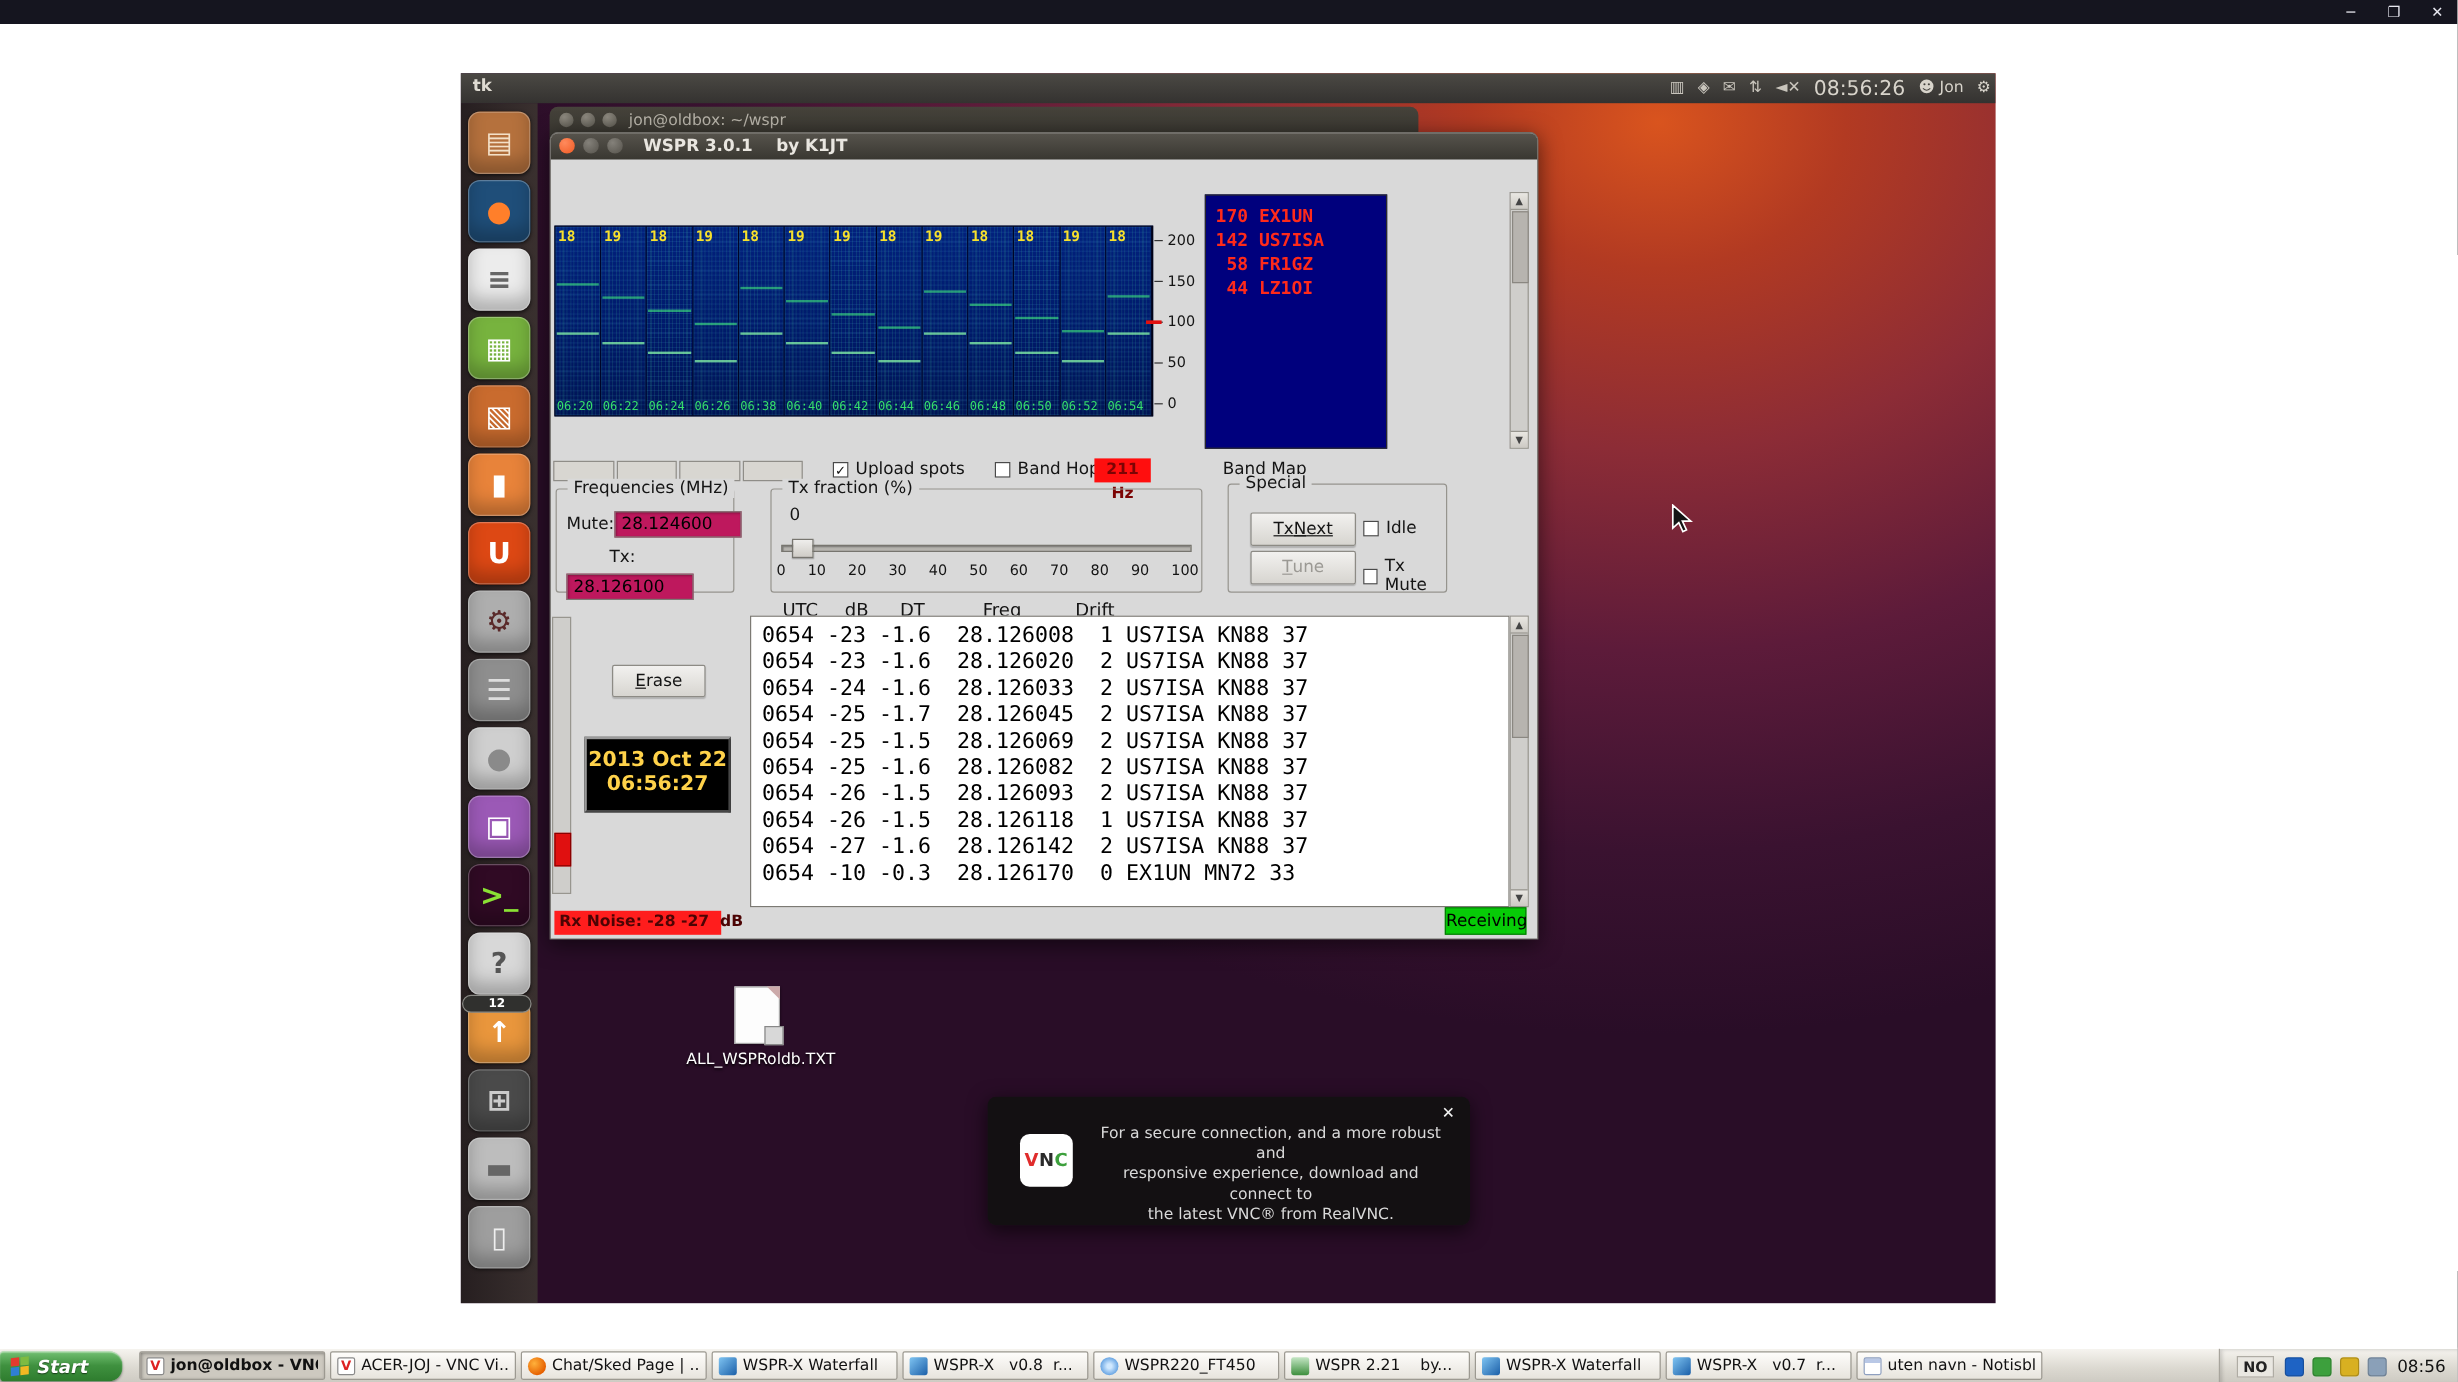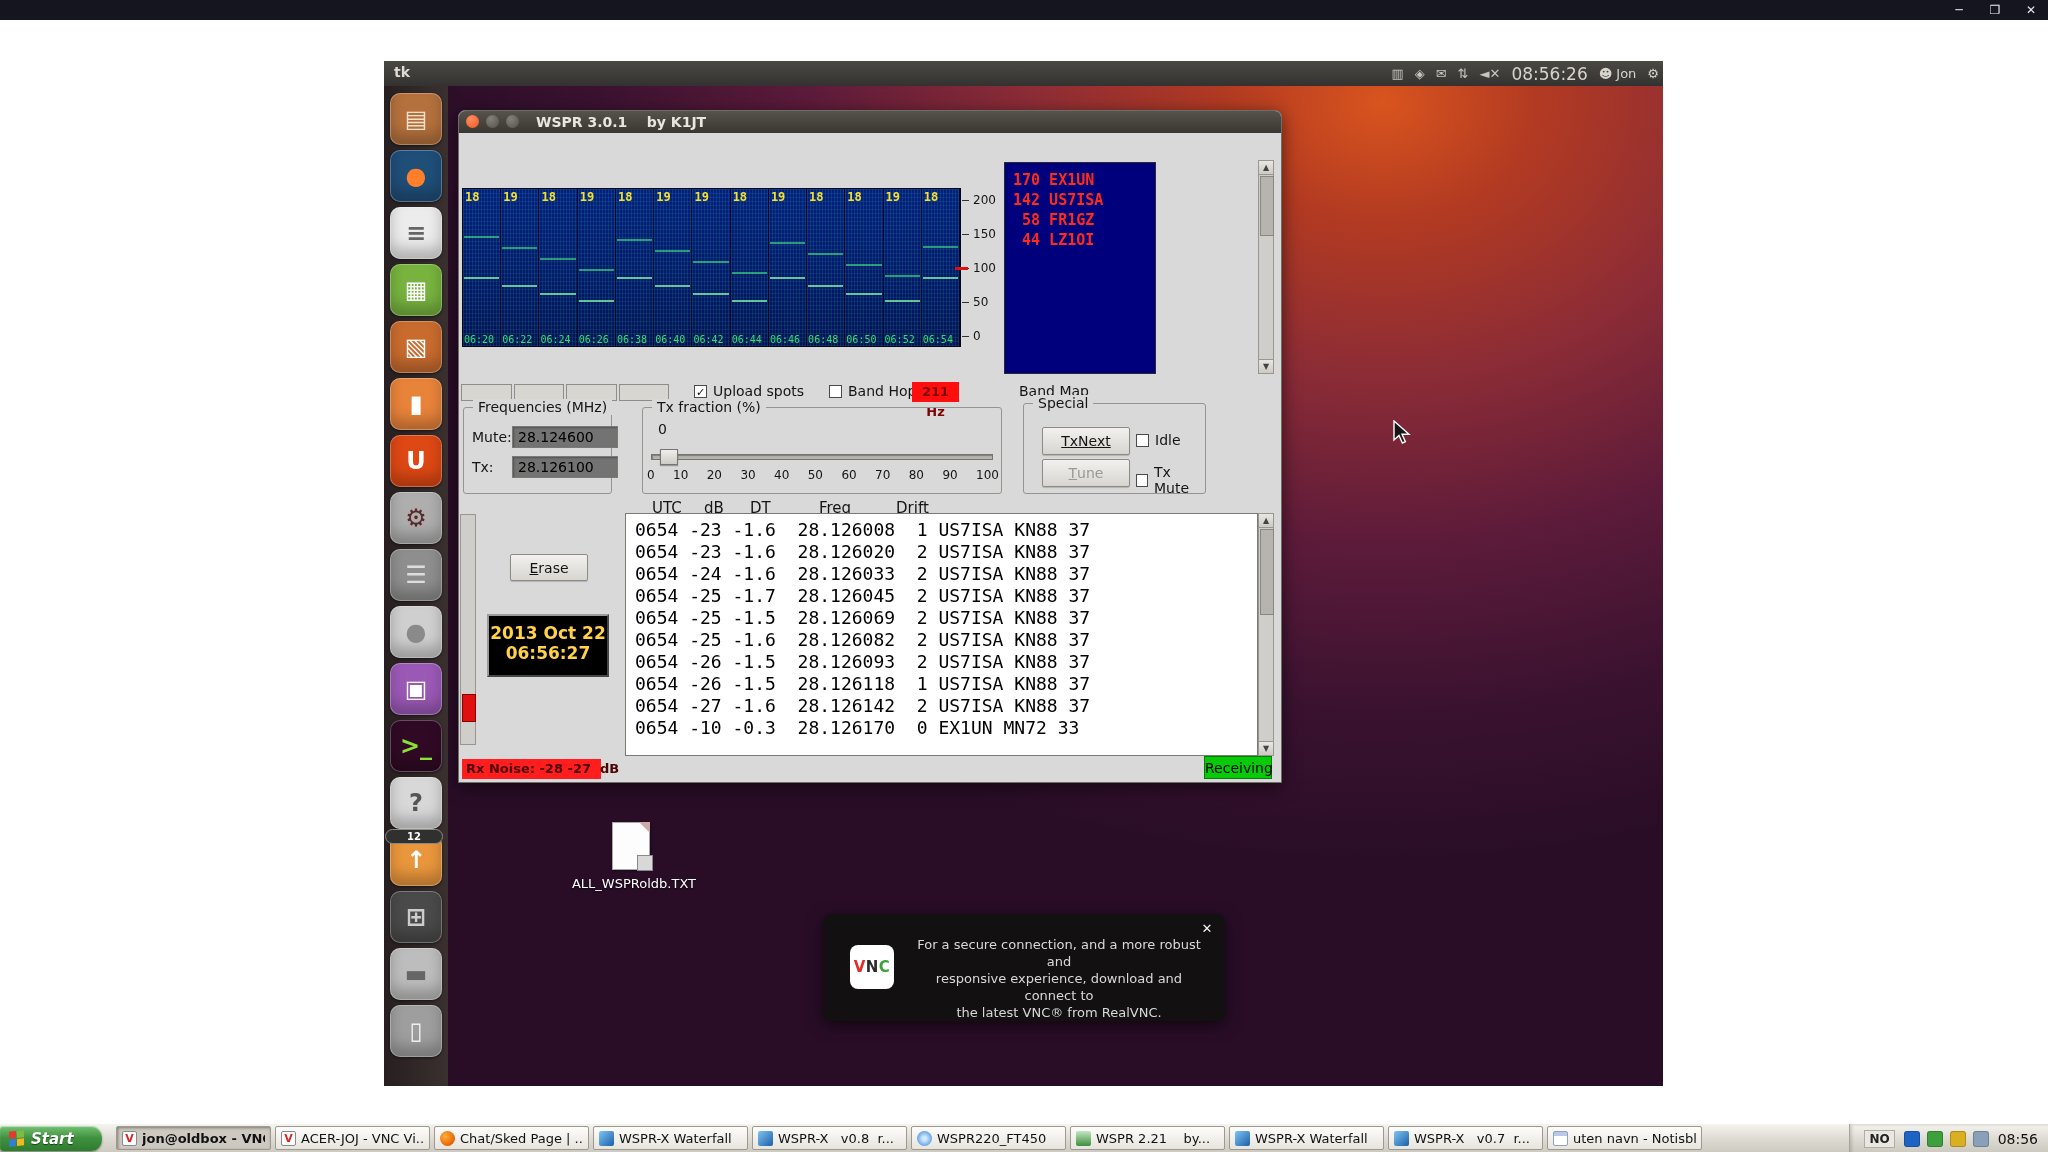--- a/index.html
+++ b/index.html
@@ -96,21 +96,21 @@
     line-height:13px;text-align:center;color:#111;box-sizing:border-box;}
   .freq-offset{position:absolute;left:453px;top:271px;width:47px;height:20px;background:#ff0e0e;color:#7c0404;
     font-weight:bold;font-size:13px;text-align:center;line-height:20px;}
   .bandmap-label{position:absolute;left:560px;top:272px;font-size:14px;color:#141414;}
 
   
   .group{position:absolute;border:1px solid #96948e;border-radius:3px;}
   .legend{position:absolute;top:-9px;left:9px;background:#d9d9d9;padding:0 5px;font-size:14px;color:#141414;white-space:nowrap;}
   .frow{position:absolute;display:flex;align-items:center;gap:6px;font-size:14px;color:#141414;}
   .frow .flab{width:34px;text-align:left;}
-  .finput{width:94px;height:20px;background:#737373;border:1px solid #7c7a74;box-shadow:inset 1px 1px 2px rgba(0,0,0,.28);
+  .finput{width:94px;height:20px;background:#be185d;border:1px solid #7c7a74;box-shadow:inset 1px 1px 2px rgba(0,0,0,.28);
     font-size:14px;padding:0 5px;display:flex;align-items:center;color:#000;}
   .txval{position:absolute;left:15px;top:13px;font-size:14px;color:#141414;}
   .slider{position:absolute;left:8px;top:41px;width:342px;height:14px;}
   .slider .groove{position:absolute;left:0;right:0;top:5px;height:4px;background:#b6b4af;border:1px solid #77756f;
     box-shadow:inset 1px 1px 1px rgba(0,0,0,.3);}
   .slider .handle{position:absolute;left:9px;top:0;width:16px;height:14px;background:linear-gradient(#efeeec,#cfccc6);
     border:1px solid #77756f;box-shadow:0 1px 1px rgba(0,0,0,.3);}
   .txticks{position:absolute;left:4px;top:60px;width:352px;display:flex;justify-content:space-between;
     font-size:12px;color:#141414;}
   .btn{position:absolute;background:linear-gradient(#f2f1ef,#d7d5d0);border:1px solid #8d8b85;border-radius:2px;
@@ -269,20 +269,28 @@
           <span class="dock-glyph">⊞</span>
         </div>
         <div class="dock-item" style="background: rgb(189, 189, 189); color: rgb(102, 102, 102);">
           <span class="dock-glyph">▬</span>
         </div>
         <div class="dock-item" style="background: rgb(158, 158, 158); color: rgb(238, 238, 238);">
           <span class="dock-glyph">▯</span>
         </div>
       </div>
 
+    <div class="term-bar">
+      <span class="tbtns">
+        <i></i>
+        <i></i>
+        <i></i>
+      </span>
+      <span class="ttitle">jon@oldbox: ~/wspr</span>
+    </div>
 
     <div class="wspr">
       <div class="wspr-titlebar">
         <span class="wbtns">
           <i class="wbtn-close"></i>
           <i class="wbtn-min"></i>
           <i class="wbtn-max"></i>
         </span>
         <span class="wtitle">WSPR 3.0.1    by K1JT</span>
       </div>
@@ -412,21 +420,21 @@
       </div>
       <div class="freq-offset">211 Hz</div>
       <div class="bandmap-label">Band Map</div>
 
       <div class="group" style="left:4px;top:296px;width:147px;height:85px;">
         <span class="legend">Frequencies (MHz)</span>
         <div class="frow" style="left:8px;top:18px;">
           <span class="flab">Mute:</span>
           <span class="finput">28.124600</span>
         </div>
-        <div class="frow" style="left:8px;top:48px;">
+        <div class="frow" style="left:8px;top:48px;flex-direction:column;">
           <span class="flab">Tx:</span>
           <span class="finput">28.126100</span>
         </div>
       </div>
 
       <div class="group" style="left:183px;top:296px;width:358px;height:85px;">
         <span class="legend">Tx fraction (%)</span>
         <span class="txval">0</span>
         <div class="slider">
           <span class="groove"></span>

